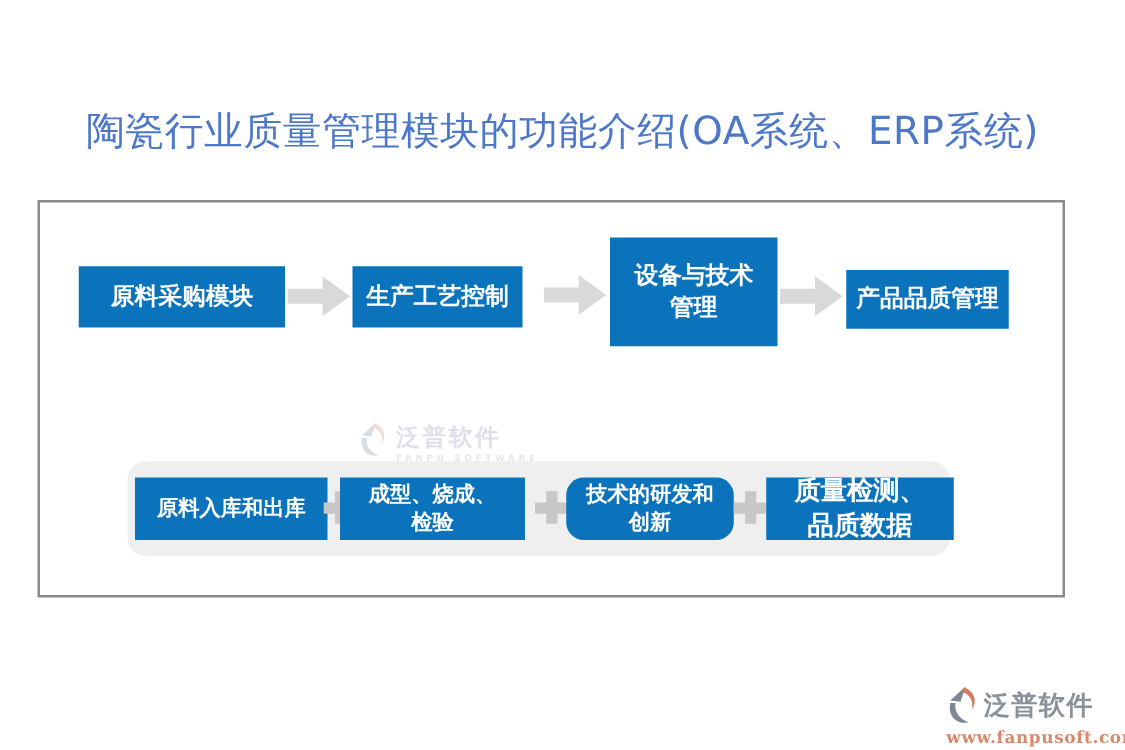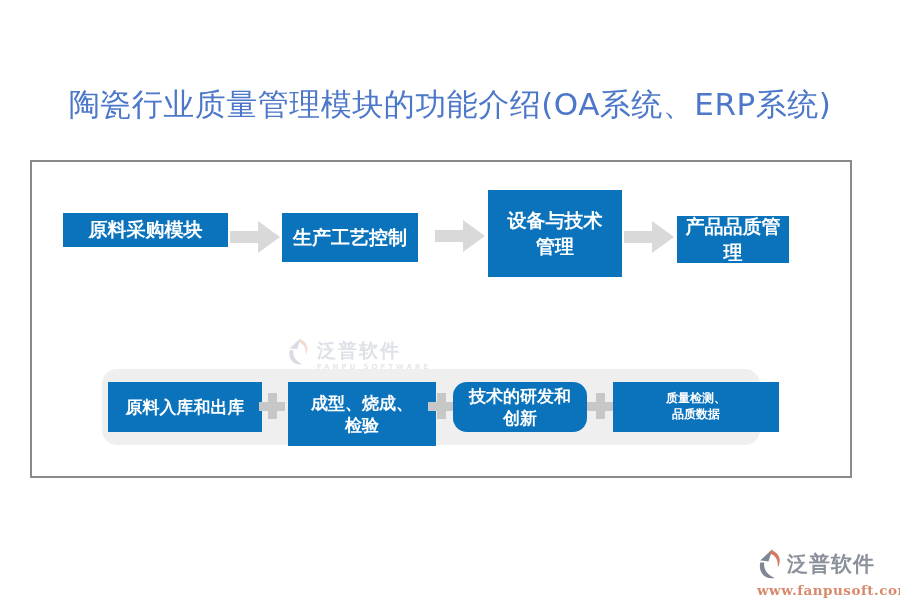--- a/index.html
+++ b/index.html
@@ -15,37 +15,37 @@
   .frame {
     position:absolute; left:30px; top:160px; width:822px; height:318px;
     border:2px solid #8A8A8A; box-sizing:border-box; background:transparent;
   }
   .flow-box {
     position:absolute; background:#0A73BC; color:#ffffff; font-weight:bold;
     display:flex; align-items:center; justify-content:center; text-align:center;
     white-space:pre-line; line-height:1.32;
   }
   
-  .tb1 { left:63px;  top:213px; width:165px; height:34px; font-size:19px; }
+  .tb1 { left:63px;  top:213px; width:165px; height:49px; font-size:19px; }
   .tb2 { left:282px; top:213px; width:136px; height:49px; font-size:19px;font-family:Liberation Serif, serif; }
   .tb3 { left:488px; top:190px; width:134px; height:87px; font-size:19px; }
-  .tb4 { left:677px; top:216px; width:112px; height:47px; font-size:19px; }
+  .tb4 { left:677px; top:216px; width:130px; height:47px; font-size:19px; }
   .arrow { position:absolute; width:50px; height:32px; }
   .a1 { left:230px; top:221px; }
   .a2 { left:435px; top:220px; }
   .a3 { left:624px; top:221px; }
   
   .tray {
     position:absolute; left:102px; top:369px; width:658px; height:76px;
     background:#EFEFEF; border-radius:15px;
   }
   .bb1 { left:108px; top:382px; width:154px; height:50px; font-size:17px;text-align:center; }
-  .bb2 { left:288px; top:382px; width:148px; height:64px; font-size:17px; }
+  .bb2 { left:272px; top:382px; width:148px; height:50px; font-size:17px; }
   .bb3 { left:453px; top:382px; width:134px; height:50px; font-size:17px;border-radius:14px; }
-  .bb4 { left:613px; top:382px; width:166px; height:50px; font-size:12px; }
+  .bb4 { left:613px; top:382px; width:150px; height:50px; font-size:21px; }
   .plus { position:absolute; width:26px; height:26px; top:393px; }
   .plus::before {
     content:""; position:absolute; left:0; top:8.5px; width:26px; height:9px; background:#C7C7C7;
   }
   .plus::after {
     content:""; position:absolute; left:8.5px; top:0; width:9px; height:26px; background:#C7C7C7;
   }
   .p1 { left:259px; } .p2 { left:428px; } .p3 { left:587px; }
   
   .watermark { position:absolute; left:286px; top:337px; display:flex; gap:5px; align-items:flex-start; }

